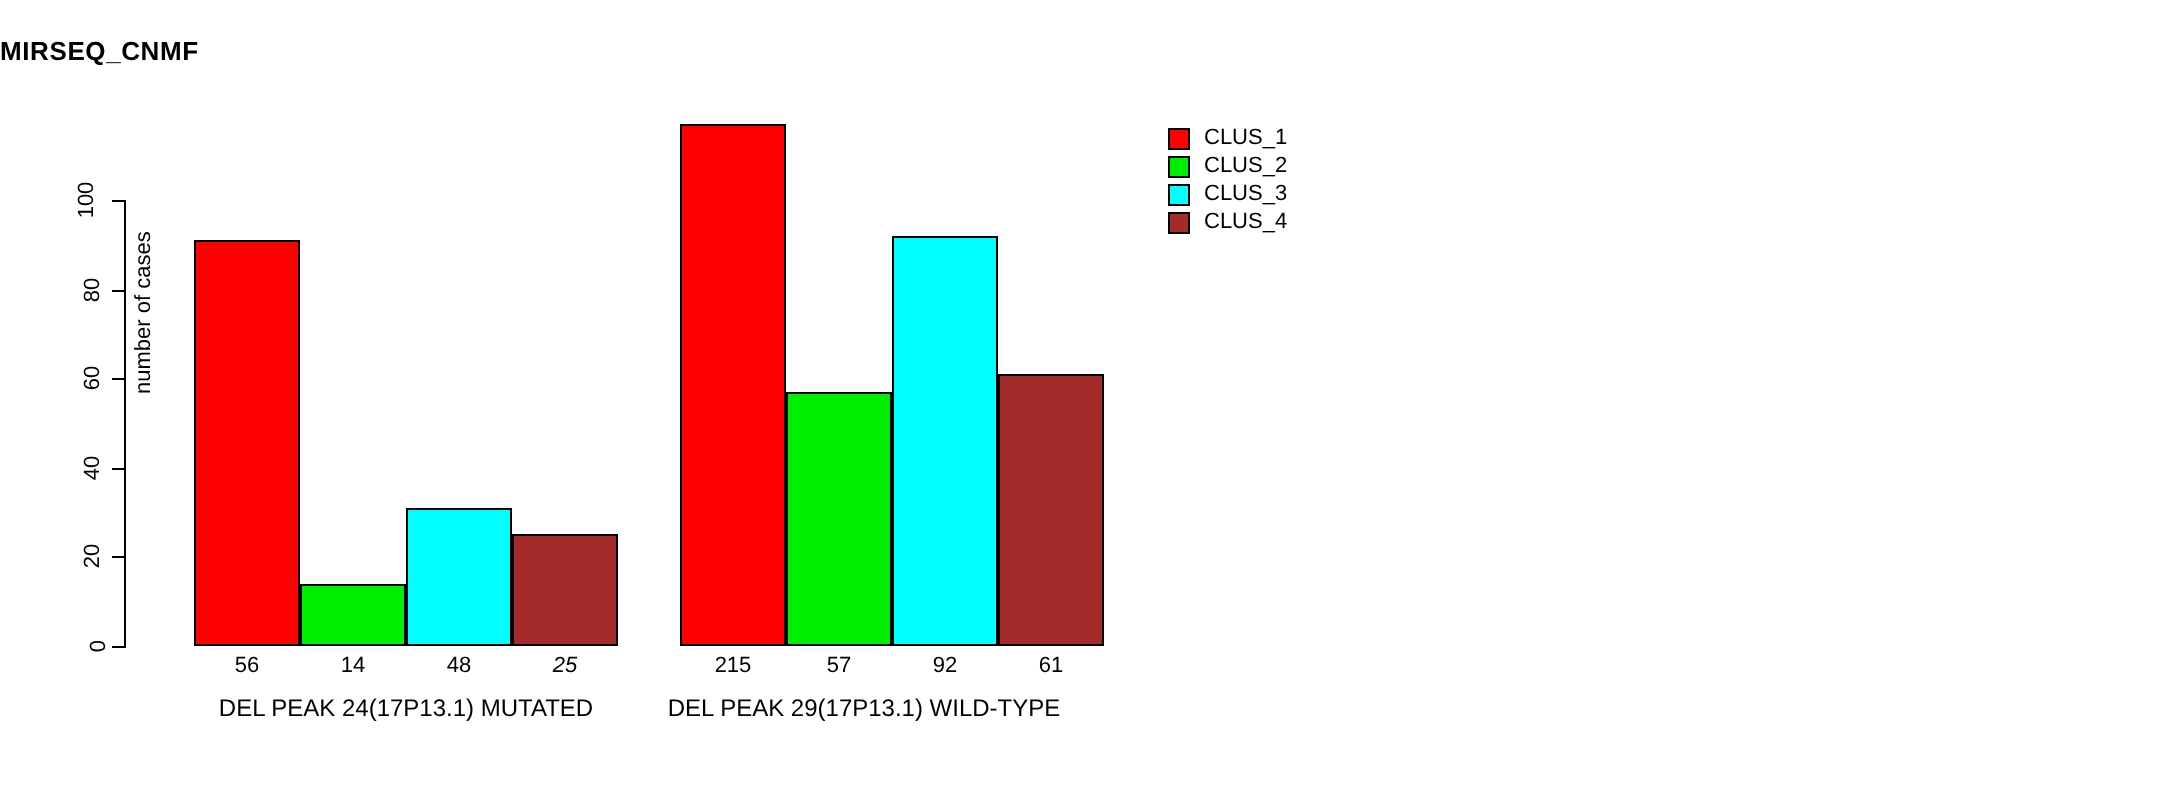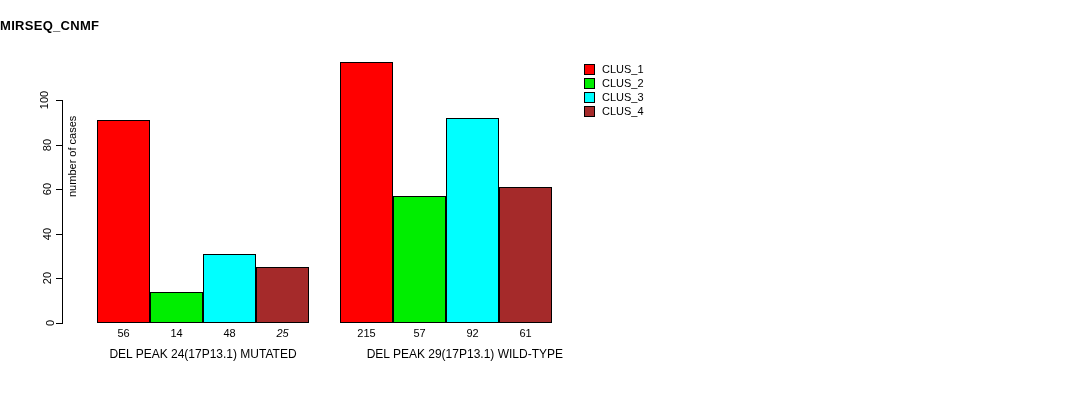--- a/index.html
+++ b/index.html
@@ -156,21 +156,21 @@
         <div class="bar-value" style="left: 194px; width: 53px; font-style: italic;">25</div>
         <div class="group-label" style="left: 35px; width: 212px;">DEL PEAK 24(17P13.1) MUTATED</div>
         <div class="bar" style="left: 278px; width: 53px; height: 260.91px; background: rgb(255, 0, 0);"></div>
         <div class="bar-value" style="left: 278px; width: 53px;">215</div>
         <div class="bar" style="left: 331px; width: 53px; height: 127.11px; background: rgb(0, 238, 0);"></div>
         <div class="bar-value" style="left: 331px; width: 53px;">57</div>
         <div class="bar" style="left: 384px; width: 53px; height: 205.16px; background: rgb(0, 255, 255);"></div>
         <div class="bar-value" style="left: 384px; width: 53px;">92</div>
         <div class="bar" style="left: 437px; width: 53px; height: 136.03px; background: rgb(165, 42, 42);"></div>
         <div class="bar-value" style="left: 437px; width: 53px;">61</div>
-        <div class="group-label" style="left: 289px; width: 212px; text-align: right;">DEL PEAK 29(17P13.1) WILD-TYPE</div>
+        <div class="group-label" style="left: 264px; width: 212px;">DEL PEAK 29(17P13.1) WILD-TYPE</div>
       </div>
   </div>
 
   <div id="legend">
       <div class="legend-row">
         <span class="legend-swatch" style="background: rgb(255, 0, 0);"></span>
         <span class="legend-label">CLUS_1</span>
       </div>
       <div class="legend-row">
         <span class="legend-swatch" style="background: rgb(0, 238, 0);"></span>

